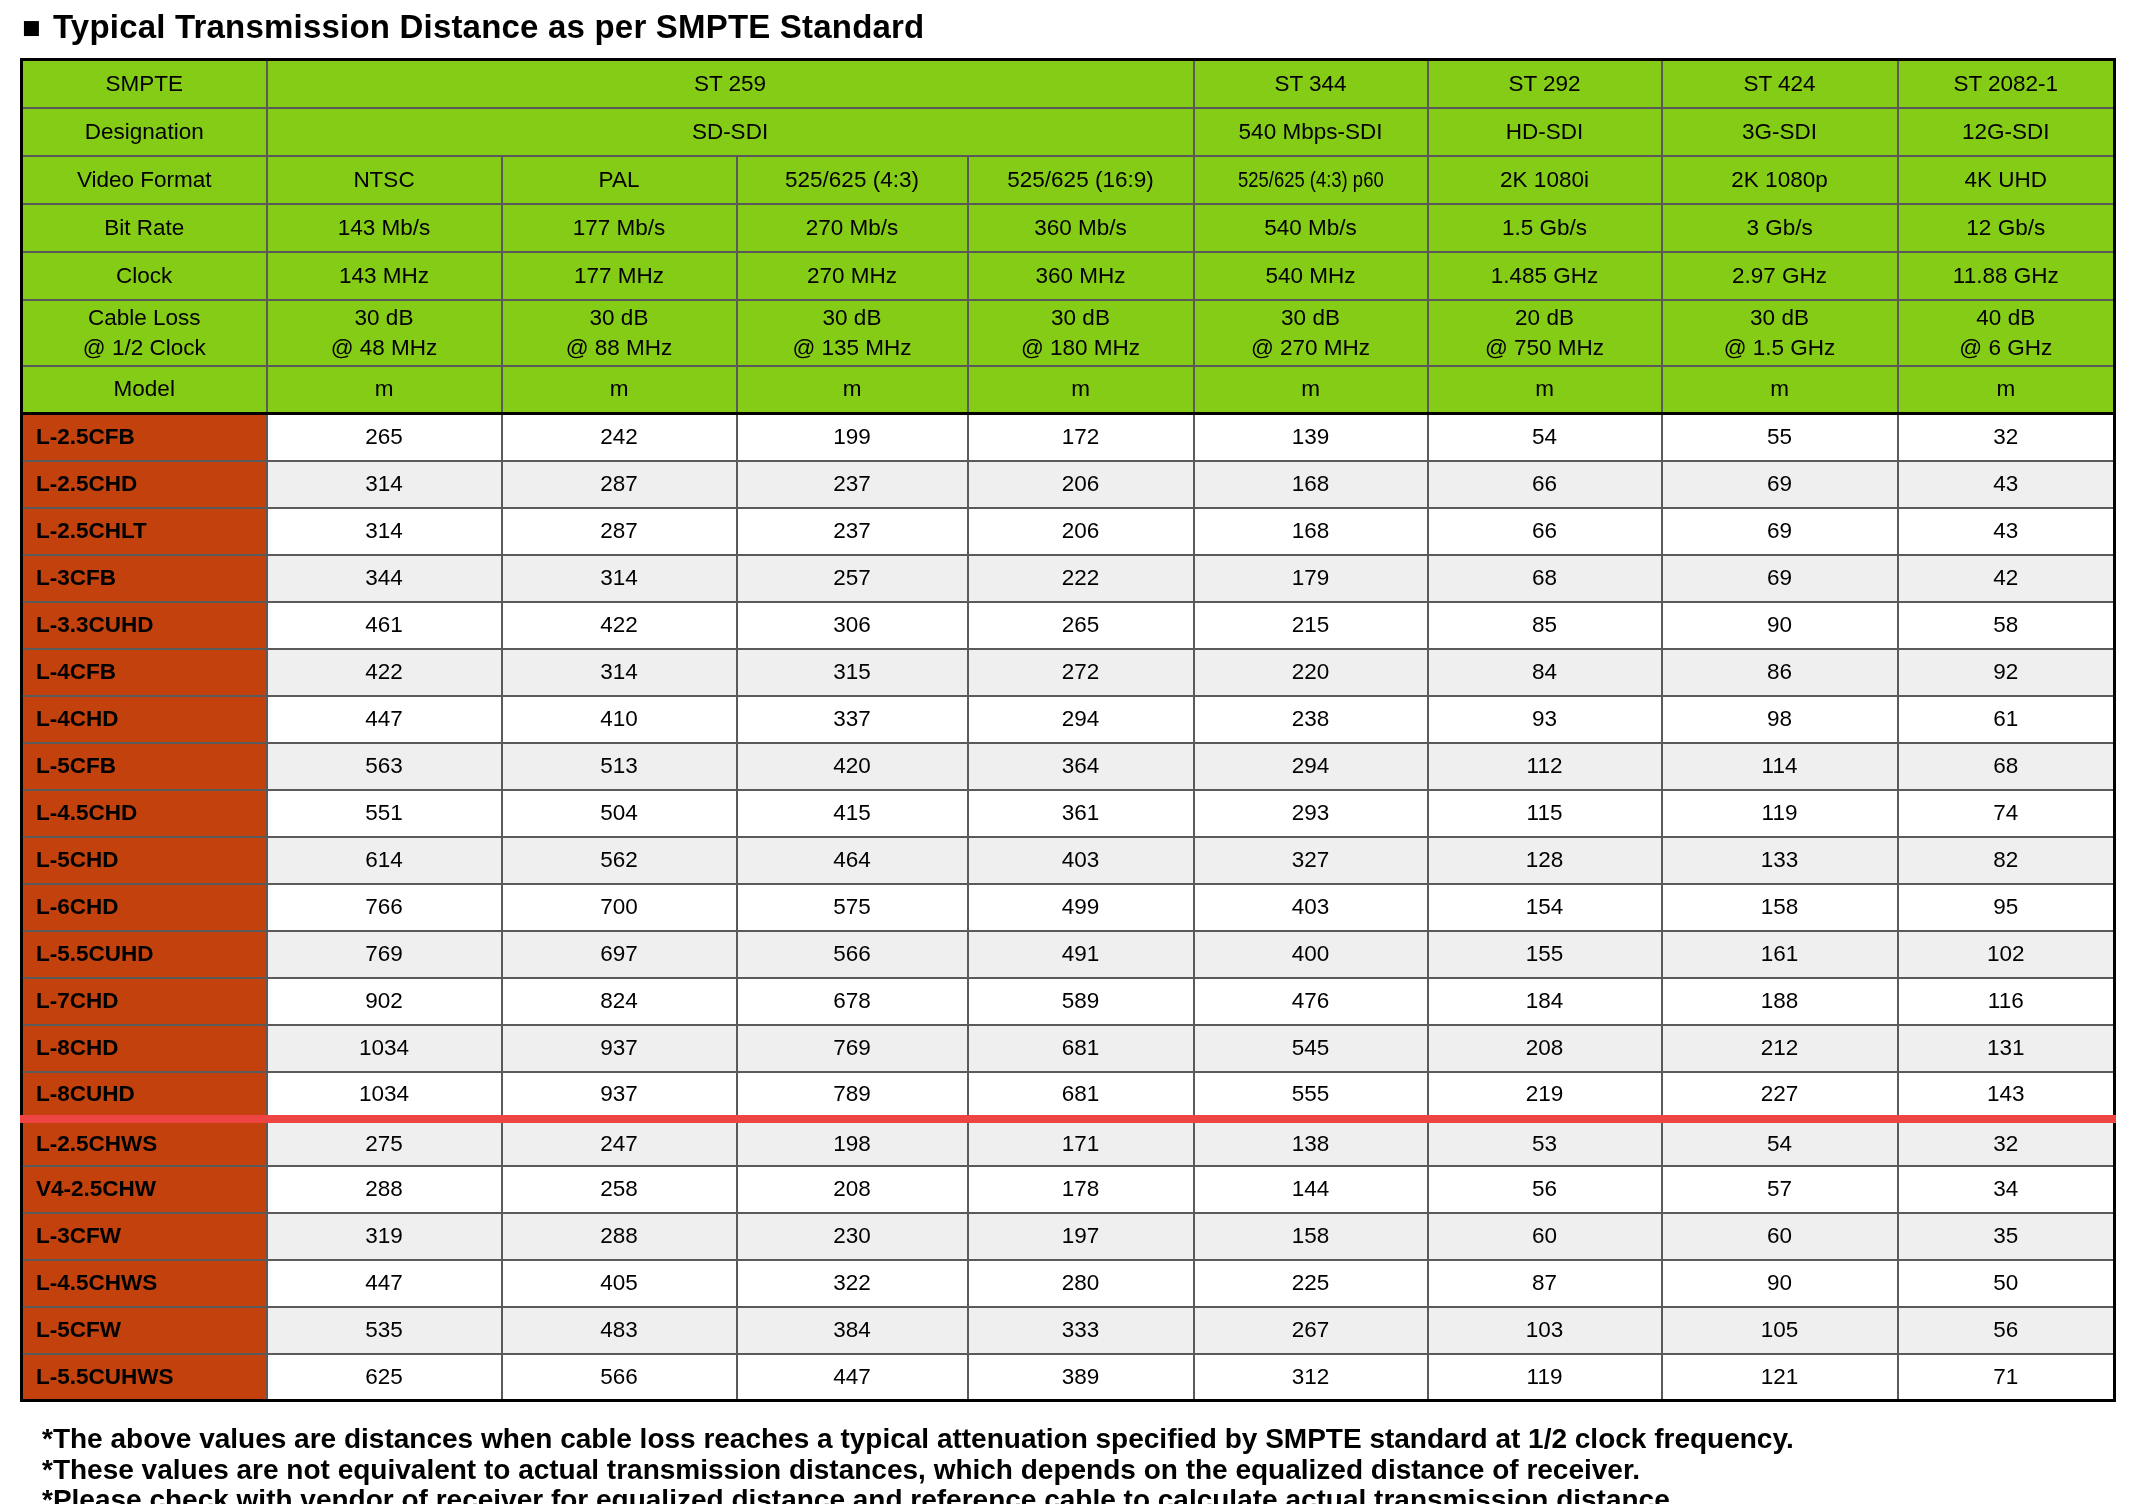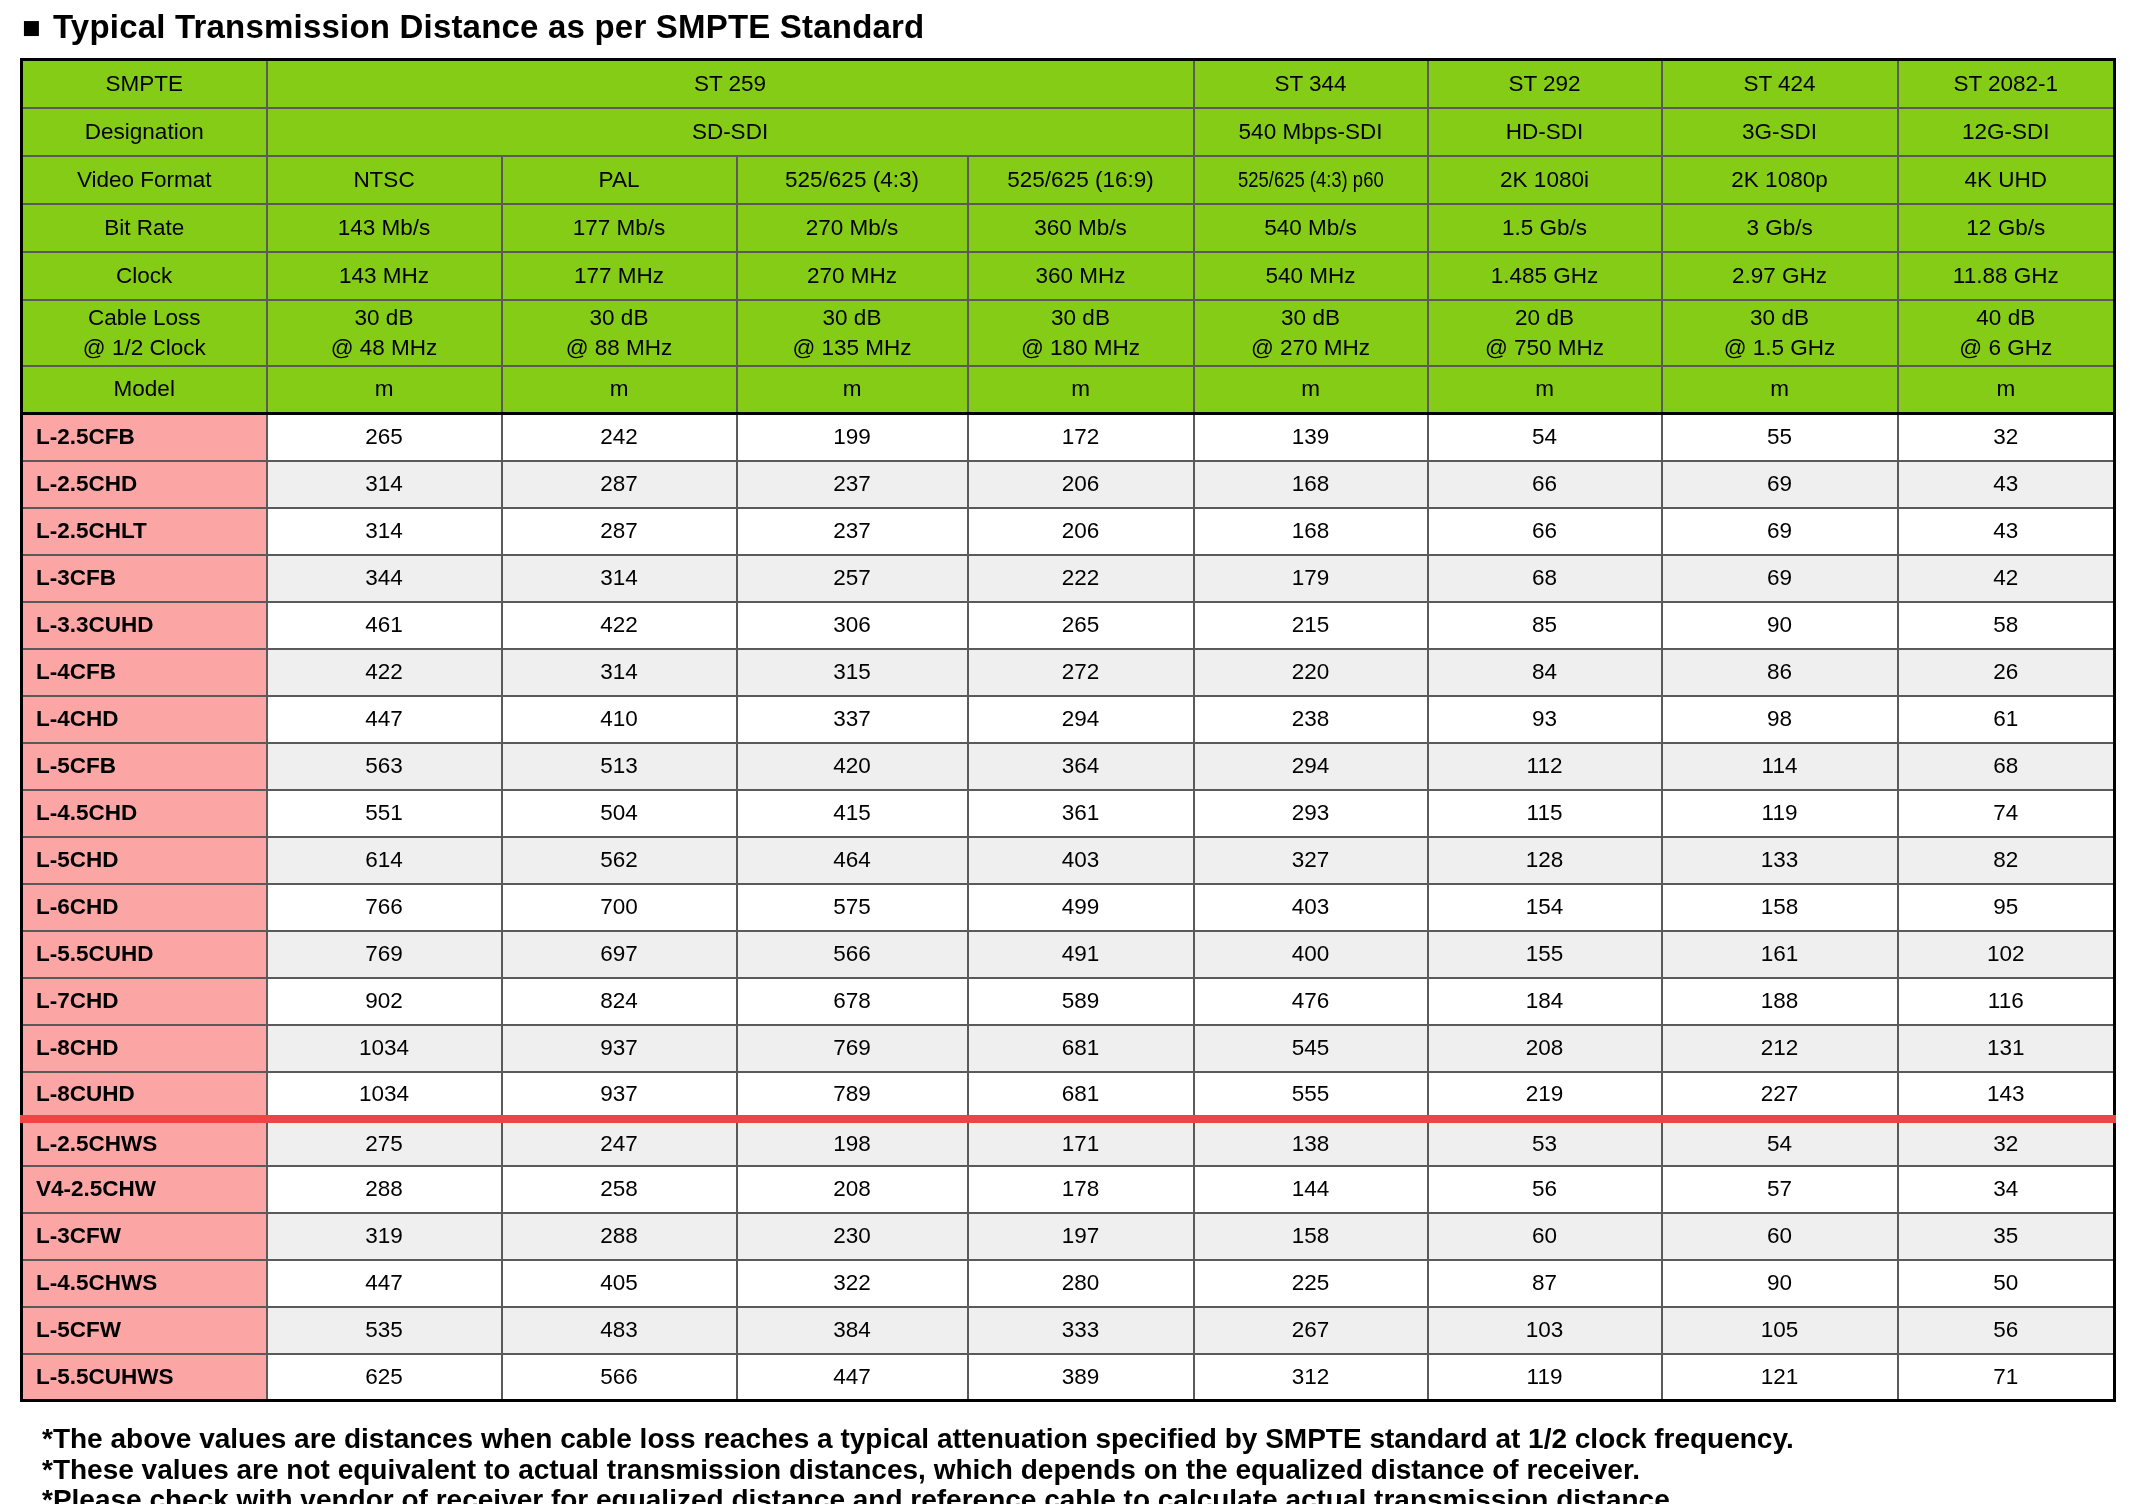--- a/index.html
+++ b/index.html
@@ -38,21 +38,21 @@
   tr.hdr { height: 48px; }
   tr.hdr > th, tr.hdr > td { background: #84cc16; }
   tr.cable { height: 66px; }
   .two-line div { line-height: 1.32; }
 
   tr.model-hdr > th, tr.model-hdr > td { border-bottom: 3px solid #000; }
 
   tbody tr.data-row { height: 47px; background: #ffffff; }
   tbody tr.data-row.shaded td { background: #efefef; }
   tbody th.model-cell {
-    background: #fca5a5;
+    background: #c2410c;
     font-weight: bold;
     text-align: left;
     padding-left: 13px;
     font-size: 22.5px;
   }
   tbody tr.section-start > th, tbody tr.section-start > td { border-top: 8px solid #ef4444; }
 
   td.condensed { font-size: 22.5px; transform: none; }
   td.condensed span { display: inline-block; transform: scaleX(0.82); transform-origin: center; white-space: nowrap; }
 
@@ -239,21 +239,21 @@
     </tr>
         <tr class="data-row shaded">
       <th class="model-cell" scope="row">L-4CFB</th>
       <td class="num-cell">422</td>
       <td class="num-cell">314</td>
       <td class="num-cell">315</td>
       <td class="num-cell">272</td>
       <td class="num-cell">220</td>
       <td class="num-cell">84</td>
       <td class="num-cell">86</td>
-      <td class="num-cell">26</td>
+      <td class="num-cell">92</td>
     </tr>
         <tr class="data-row">
       <th class="model-cell" scope="row">L-4CHD</th>
       <td class="num-cell">447</td>
       <td class="num-cell">410</td>
       <td class="num-cell">337</td>
       <td class="num-cell">294</td>
       <td class="num-cell">238</td>
       <td class="num-cell">93</td>
       <td class="num-cell">98</td>

